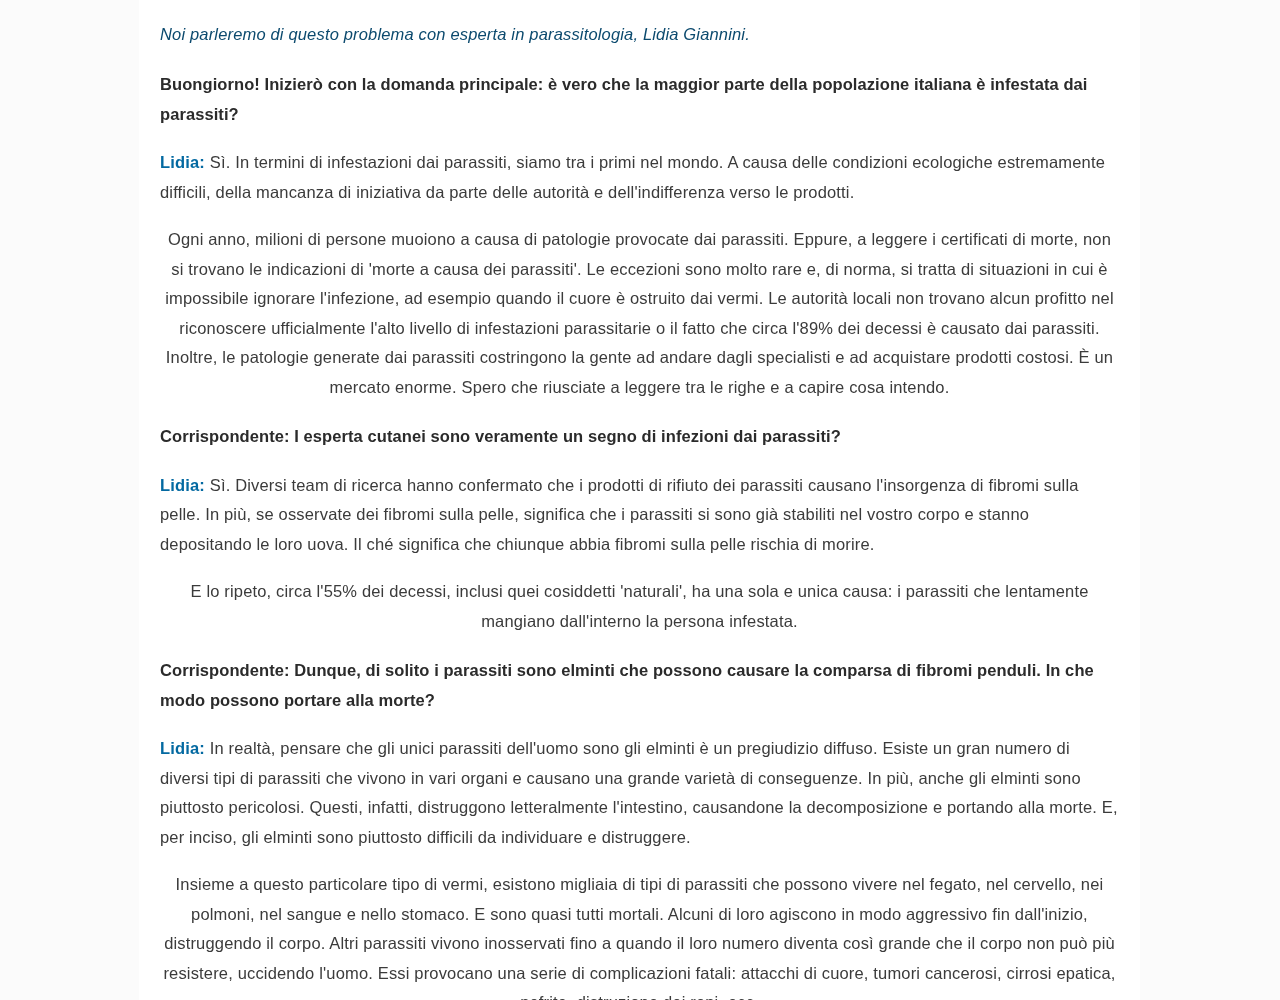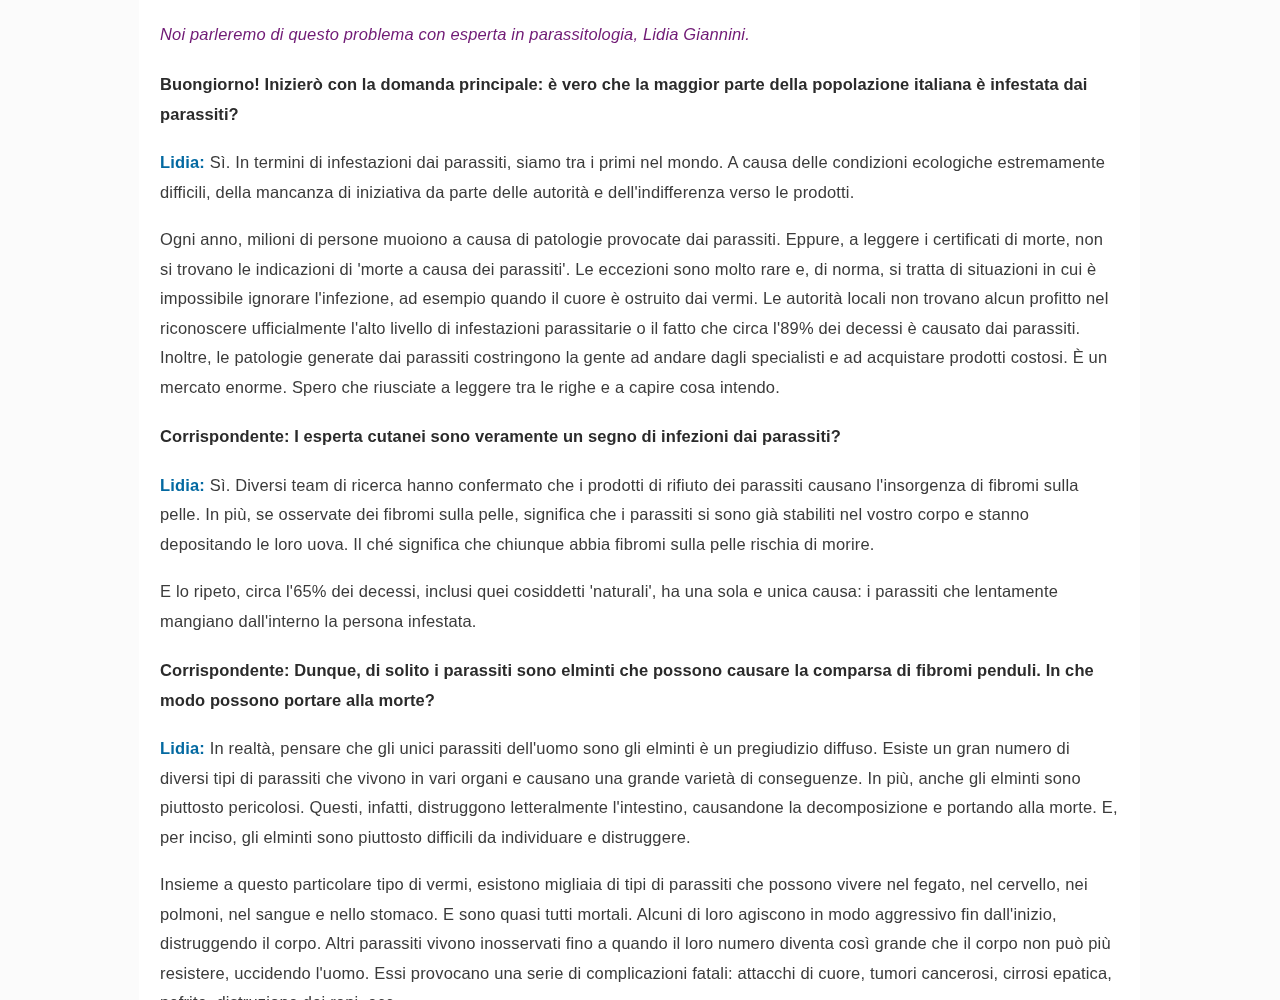--- a/index.html
+++ b/index.html
@@ -54,21 +54,21 @@
     letter-spacing: 0.01em;
   }
 
   p.lede {
     font-style: italic;
     color: #4a4a4a;
     margin-bottom: 18px;
   }
   p.lede-single {
     font-style: italic;
-    color: #701a75;
+    color: #0c4a6e;
     margin-bottom: 21px;
   }
 
   p.question {
     font-weight: bold;
     color: #2b2b2b;
     margin-bottom: 19px;
     margin-top: 20px;
     letter-spacing: 0.005em;
   }
@@ -81,21 +81,21 @@
   }
 
   .speaker {
     font-weight: bold;
     color: #0369a1;
   }
 
   
   .gap-a { margin-bottom: 19px; }
   .gap-b { margin-bottom: 21px; }
-  .gap-d { margin-bottom: 20px; }
+  .gap-d { margin-bottom: 20px; text-align: center; }
 </style>
 </head>
 <body>
 
 <div id="page-canvas">
   <article id="article-column">
     <div id="article-body">
 
       <p class="lede gap-a">batteri putrefattivi. Proprio per questa ragione, le persone infettate dai parassiti, possono avere fibromi cutanei sul corpo.</p>
 
@@ -104,21 +104,21 @@
       <p class="question">Buongiorno! Inizierò con la domanda principale: è vero che la maggior parte della popolazione italiana è infestata dai parassiti?</p>
 
       <p class="answer"><span class="speaker">Lidia:</span><span> Sì. In termini di infestazioni dai parassiti, siamo tra i primi nel mondo. A causa delle condizioni ecologiche estremamente difficili, della mancanza di iniziativa da parte delle autorità e dell'indifferenza verso le prodotti.</span></p>
 
       <p class="answer-cont gap-d">Ogni anno, milioni di persone muoiono a causa di patologie provocate dai parassiti. Eppure, a leggere i certificati di morte, non si trovano le indicazioni di 'morte a causa dei parassiti'. Le eccezioni sono molto rare e, di norma, si tratta di situazioni in cui è impossibile ignorare l'infezione, ad esempio quando il cuore è ostruito dai vermi. Le autorità locali non trovano alcun profitto nel riconoscere ufficialmente l'alto livello di infestazioni parassitarie o il fatto che circa l'89% dei decessi è causato dai parassiti. Inoltre, le patologie generate dai parassiti costringono la gente ad andare dagli specialisti e ad acquistare prodotti costosi. È un mercato enorme. Spero che riusciate a leggere tra le righe e a capire cosa intendo.</p>
 
       <p class="question">Corrispondente: I esperta cutanei sono veramente un segno di infezioni dai parassiti?</p>
 
       <p class="answer"><span class="speaker">Lidia:</span><span> Sì. Diversi team di ricerca hanno confermato che i prodotti di rifiuto dei parassiti causano l'insorgenza di fibromi sulla pelle. In più, se osservate dei fibromi sulla pelle, significa che i parassiti si sono già stabiliti nel vostro corpo e stanno depositando le loro uova. Il ché significa che chiunque abbia fibromi sulla pelle rischia di morire.</span></p>
 
-      <p class="answer-cont gap-d">E lo ripeto, circa l'65% dei decessi, inclusi quei cosiddetti 'naturali', ha una sola e unica causa: i parassiti che lentamente mangiano dall'interno la persona infestata.</p>
+      <p class="answer-cont gap-d">E lo ripeto, circa l'55% dei decessi, inclusi quei cosiddetti 'naturali', ha una sola e unica causa: i parassiti che lentamente mangiano dall'interno la persona infestata.</p>
 
       <p class="question">Corrispondente: Dunque, di solito i parassiti sono elminti che possono causare la comparsa di fibromi penduli. In che modo possono portare alla morte?</p>
 
       <p class="answer"><span class="speaker">Lidia:</span><span> In realtà, pensare che gli unici parassiti dell'uomo sono gli elminti è un pregiudizio diffuso. Esiste un gran numero di diversi tipi di parassiti che vivono in vari organi e causano una grande varietà di conseguenze. In più, anche gli elminti sono piuttosto pericolosi. Questi, infatti, distruggono letteralmente l'intestino, causandone la decomposizione e portando alla morte. E, per inciso, gli elminti sono piuttosto difficili da individuare e distruggere.</span></p>
 
       <p class="answer-cont gap-d">Insieme a questo particolare tipo di vermi, esistono migliaia di tipi di parassiti che possono vivere nel fegato, nel cervello, nei polmoni, nel sangue e nello stomaco. E sono quasi tutti mortali. Alcuni di loro agiscono in modo aggressivo fin dall'inizio, distruggendo il corpo. Altri parassiti vivono inosservati fino a quando il loro numero diventa così grande che il corpo non può più resistere, uccidendo l'uomo. Essi provocano una serie di complicazioni fatali: attacchi di cuore, tumori cancerosi, cirrosi epatica, nefrite, distruzione dei reni, ecc.</p>
 
     </div>
   </article>
 </div>

